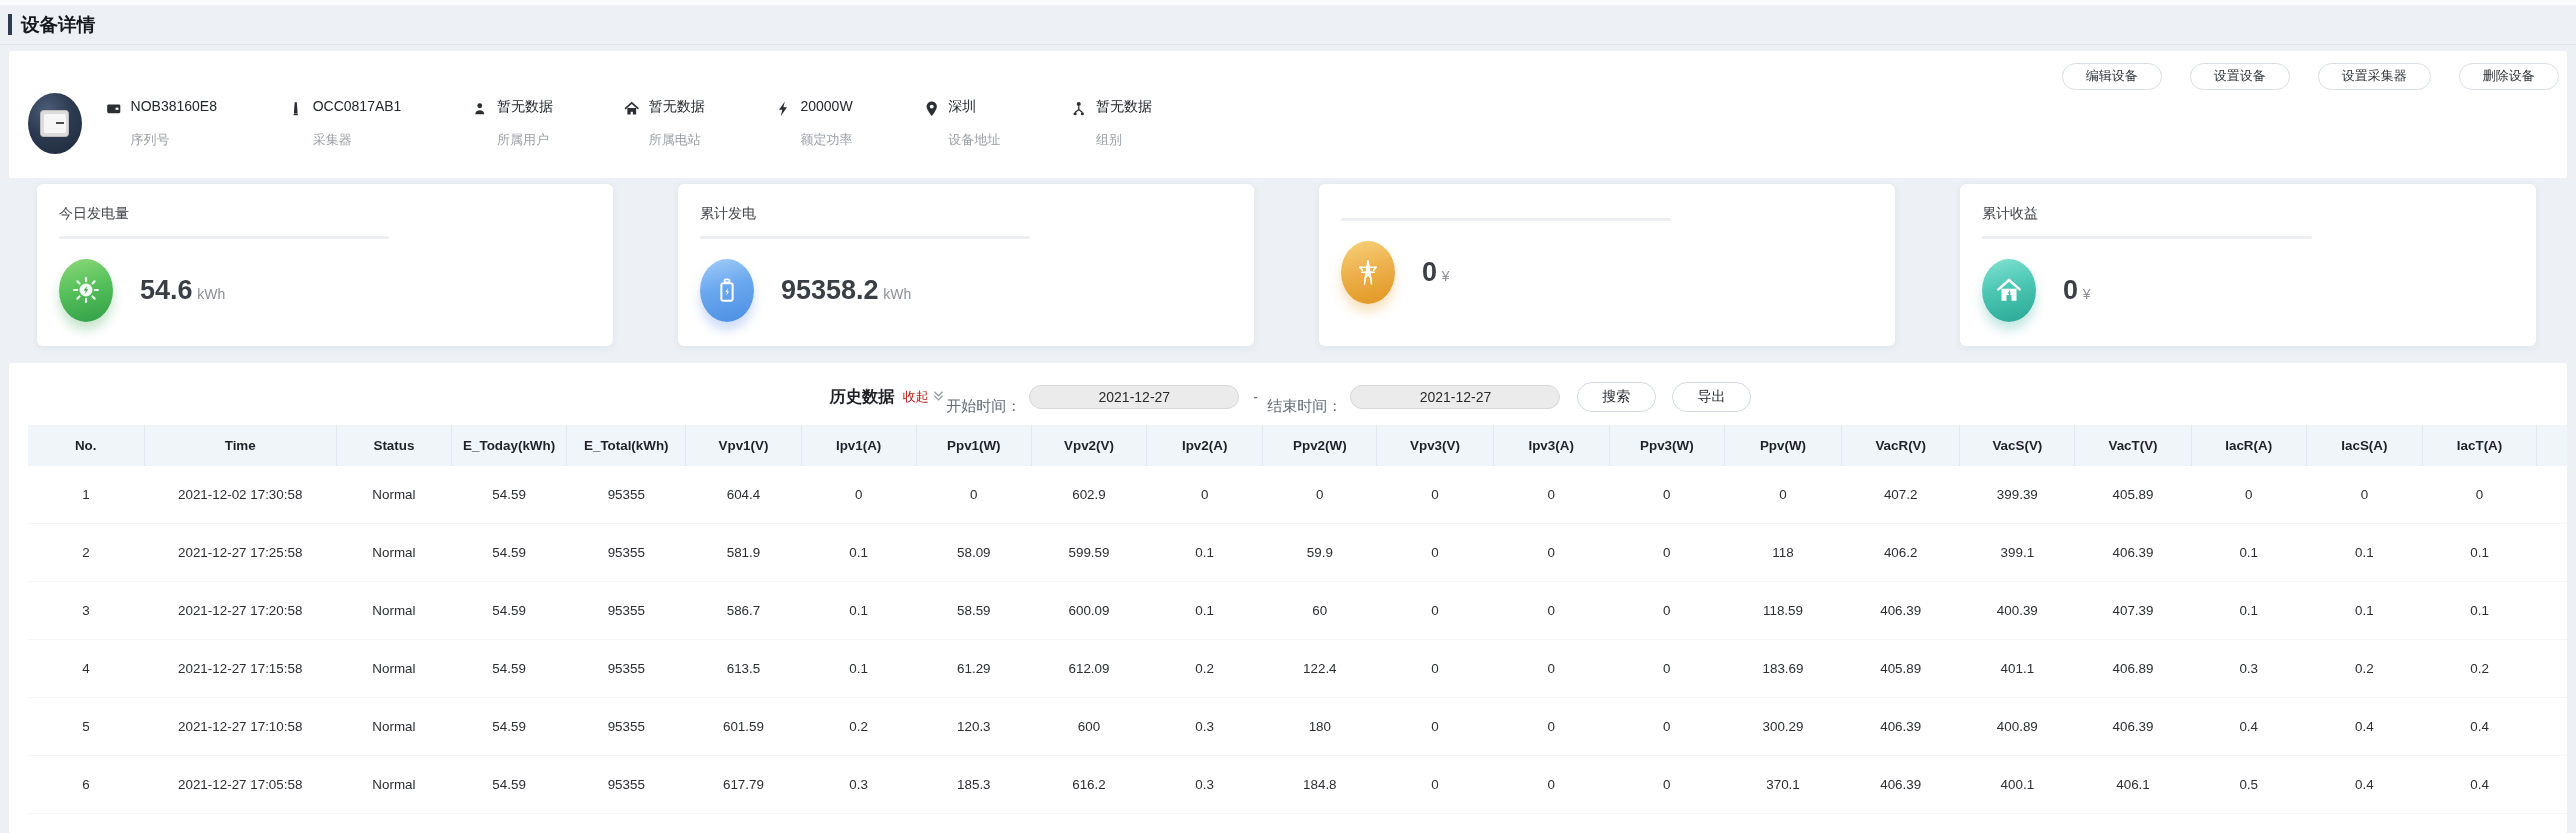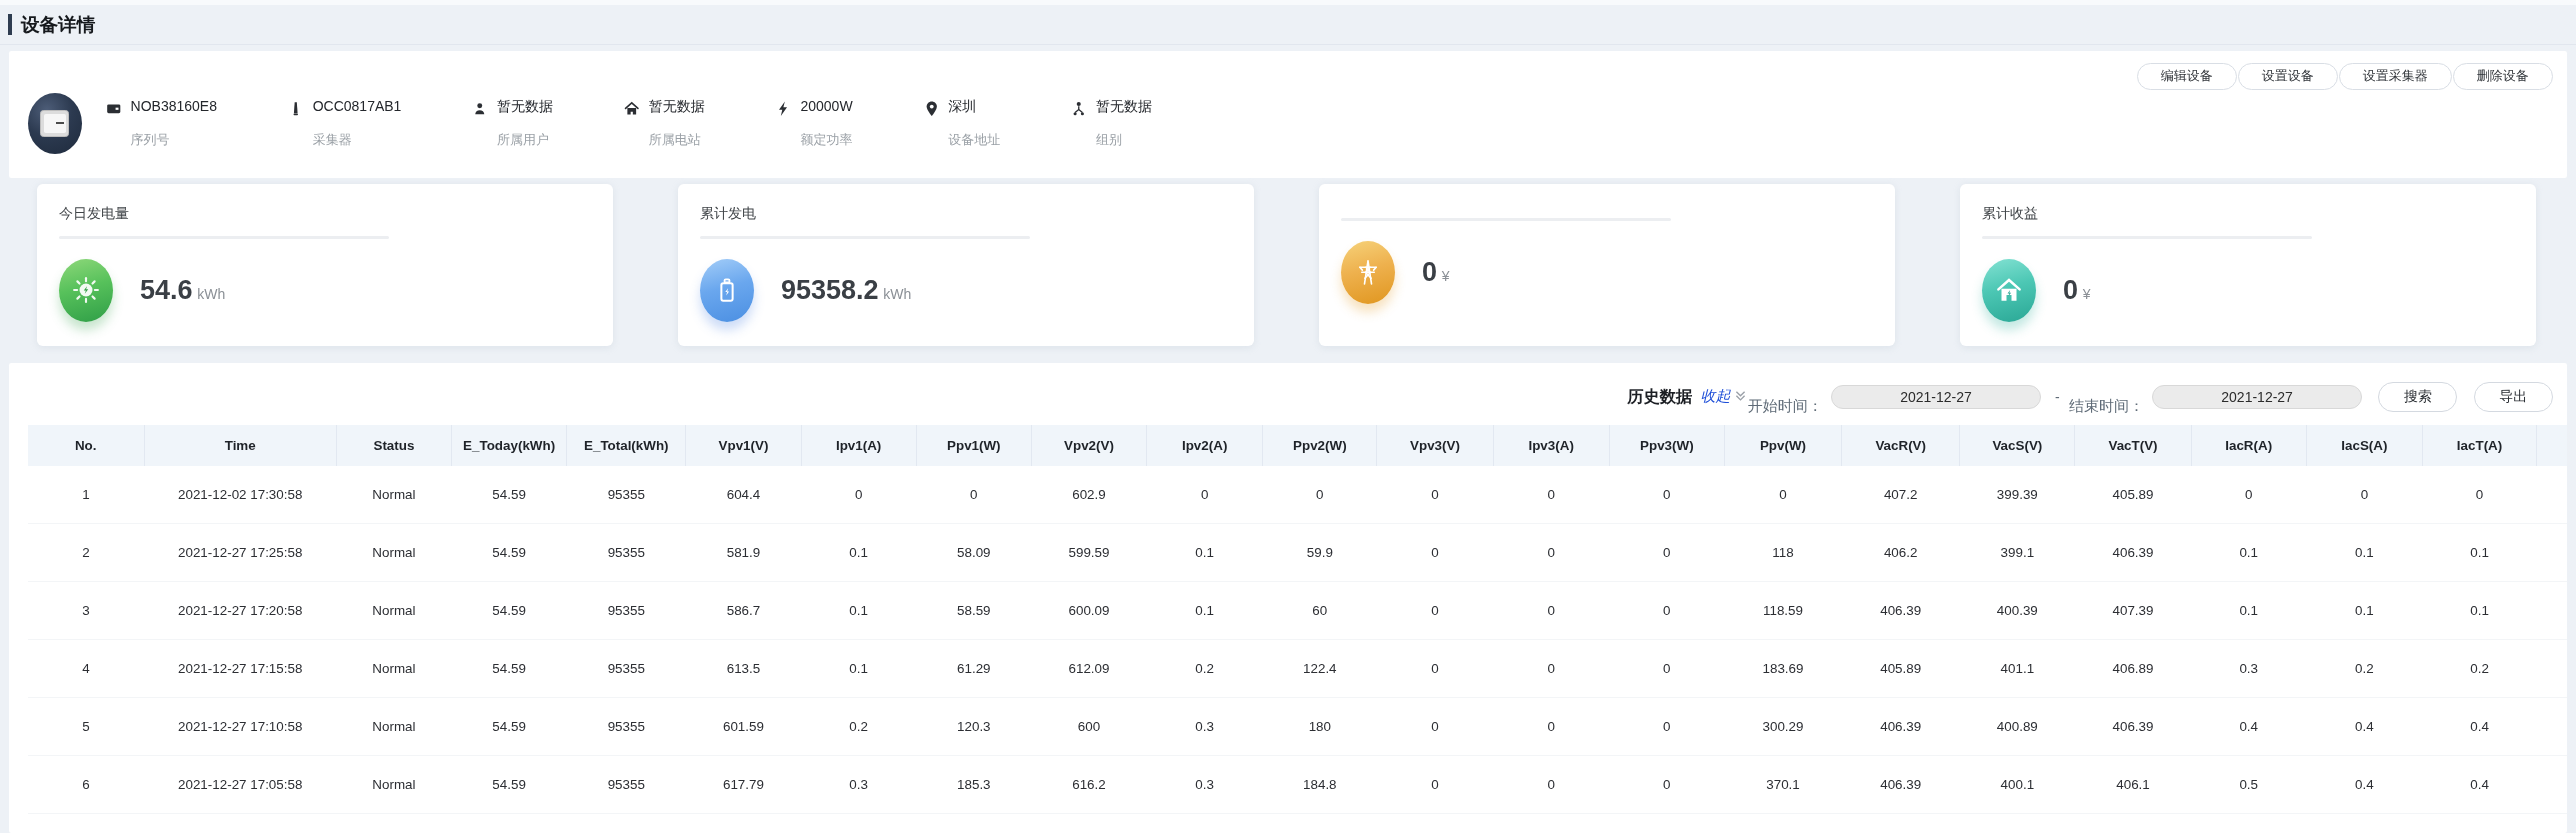--- a/index.html
+++ b/index.html
@@ -27,21 +27,21 @@
   
   .panel-a {
     background: #fff;
     margin: 6.4px 9.3px 0 9.3px;
     height: 127px;
     border-radius: 2.3px;
     padding: 14px 18.6px;
     position: relative;
   }
   .panel-a h2 { font-size: 15px; font-weight: bold; color: #1c1f24; }
-  .actions { position: absolute; top: 11.6px; right: 14px; display: flex; gap: 1px; font-family: Liberation Mono, monospace; }
+  .actions { position: absolute; top: 11.6px; right: 8px; display: flex; gap: 28px; font-family: Liberation Mono, monospace; }
   .pill-btn {
     height: 27px; padding: 0 23px;
     background: #fff; border: 0.6px solid #d9dee5; border-radius: 14px;
     font-size: 13px; color: #2f3338; cursor: pointer;
     font-family: inherit; display: flex; align-items: center; justify-content: center;
   }
   .info-row { display: flex; align-items: center; margin-top: 28px; }
   .avatar {
     width: 54px; height: 61px; border-radius: 50%;
     background: radial-gradient(circle at 35% 28%, #4d5d78 0%, #2c3a50 45%, #1e2a3c 100%);
@@ -75,25 +75,25 @@
   .ic-blue   { background: linear-gradient(165deg, #a3cdf8 0%, #6aa7ee 45%, #4b8fe2 100%); box-shadow: 0 8.2px 10.5px rgba(90,140,230,.30); }
   .ic-orange { background: linear-gradient(165deg, #f6d27a 0%, #eeb14e 45%, #e0961f 100%); box-shadow: 0 8.2px 10.5px rgba(230,160,45,.30); }
   .ic-teal   { background: linear-gradient(165deg, #84e2d3 0%, #4cc7b4 45%, #2aa795 100%); box-shadow: 0 8.2px 10.5px rgba(55,180,160,.30); }
   .stat-value { font-size: 27px; font-weight: bold; color: #3a3f45; margin-left: 27px; }
   .stat-unit { font-size: 14px; color: #8b9096; margin-left: 4.7px; align-self: center; margin-top: 8.2px; }
   
   .panel-b {
     background: #fff; margin: 17.5px 9.3px 0 9.3px; border-radius: 2.3px;
     padding: 14px 0 0 18.6px; height: 470px; overflow: hidden;
   }
-  .hist-toolbar { display: flex; align-items: center; justify-content: flex-end; padding-right: 14px; }
+  .hist-toolbar { display: flex; align-items: center; justify-content: center; padding-right: 14px; }
   .hist-left { display: flex; align-items: center; }
   .hist-title { font-size: 16.3px; font-weight: bold; color: #1c1f24; }
   .collapse-toggle { display: flex; align-items: center; margin-left: 8.2px; cursor: pointer; }
-  .collapse-label { font-size: 15px; color: #1d4ed8; font-style: italic; }
+  .collapse-label { font-size: 13px; color: #b91c1c; }
   .collapse-toggle svg { width: 15px; height: 15px; margin-left: 2.3px; }
   .hist-right { display: flex; align-items: center; }
   .filter-label { font-size: 15px; color: #5f6b77; margin-top: 20px; }
   .date-pill {
     width: 210px; height: 24px; margin-left: 8.2px;
     background: #ebebeb; border: 0.6px solid #d8d8d8; border-radius: 15px;
     display: flex; align-items: center; justify-content: center;
     font-size: 14px; color: #2b2b2b; cursor: pointer;
   }
   .range-sep { font-size: 14px; color: #5f6b77; margin: 0 9.3px 0 14px; }

